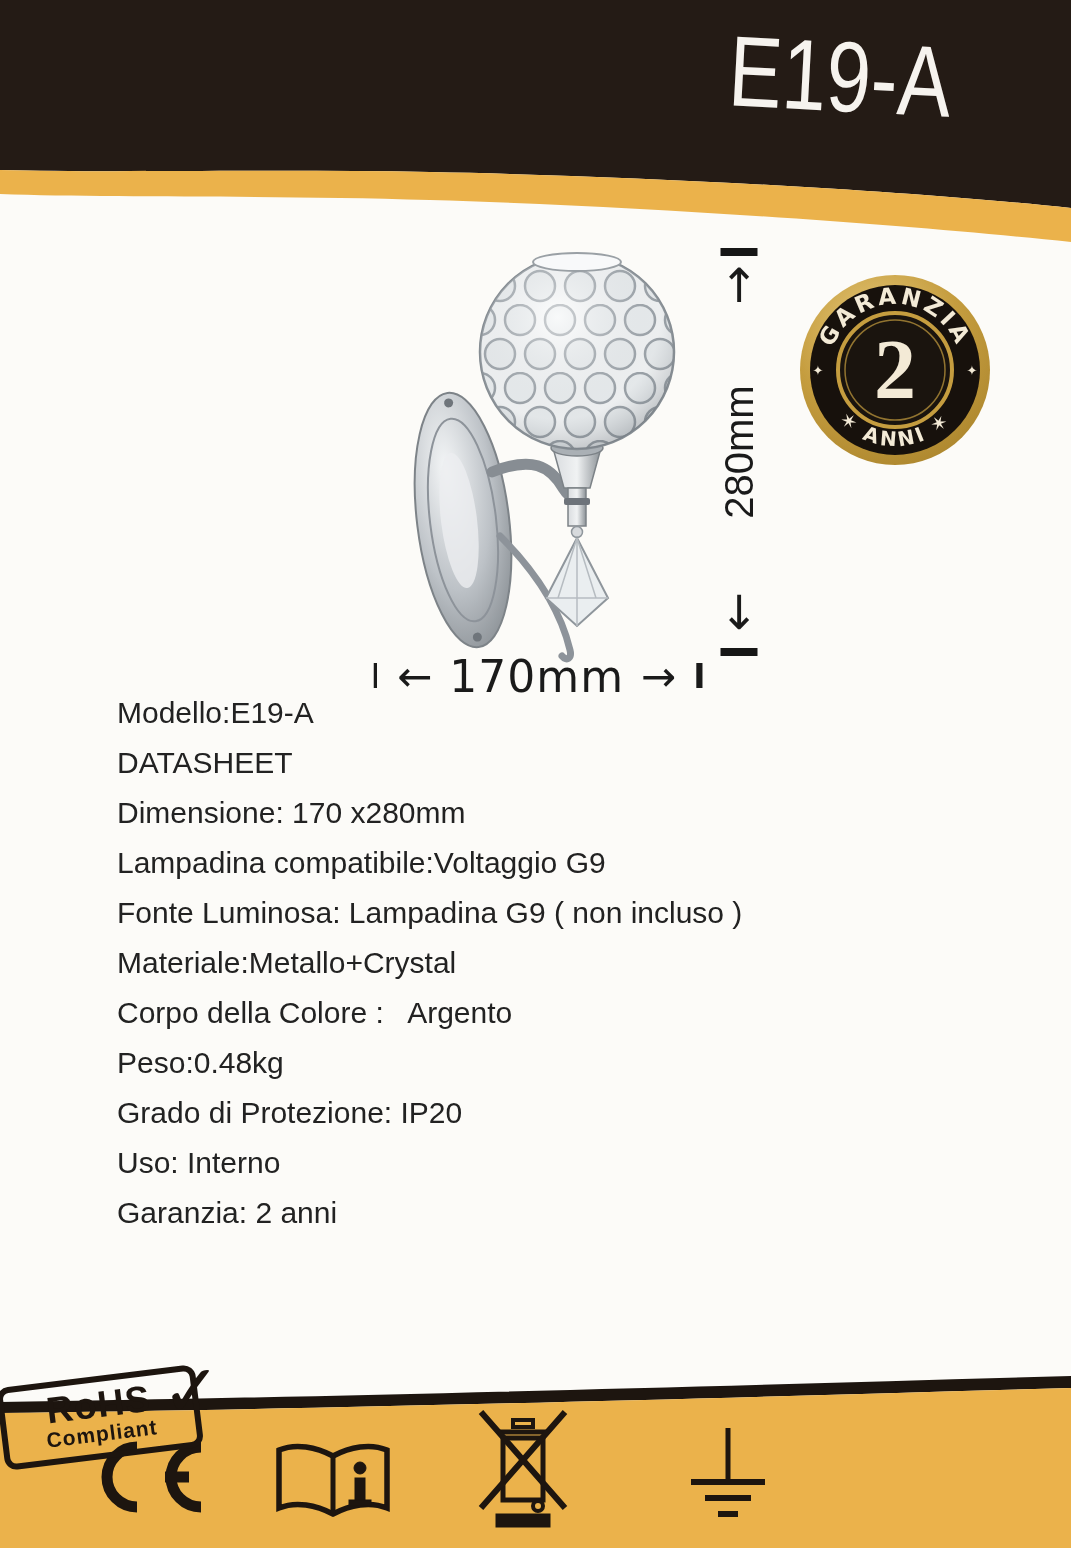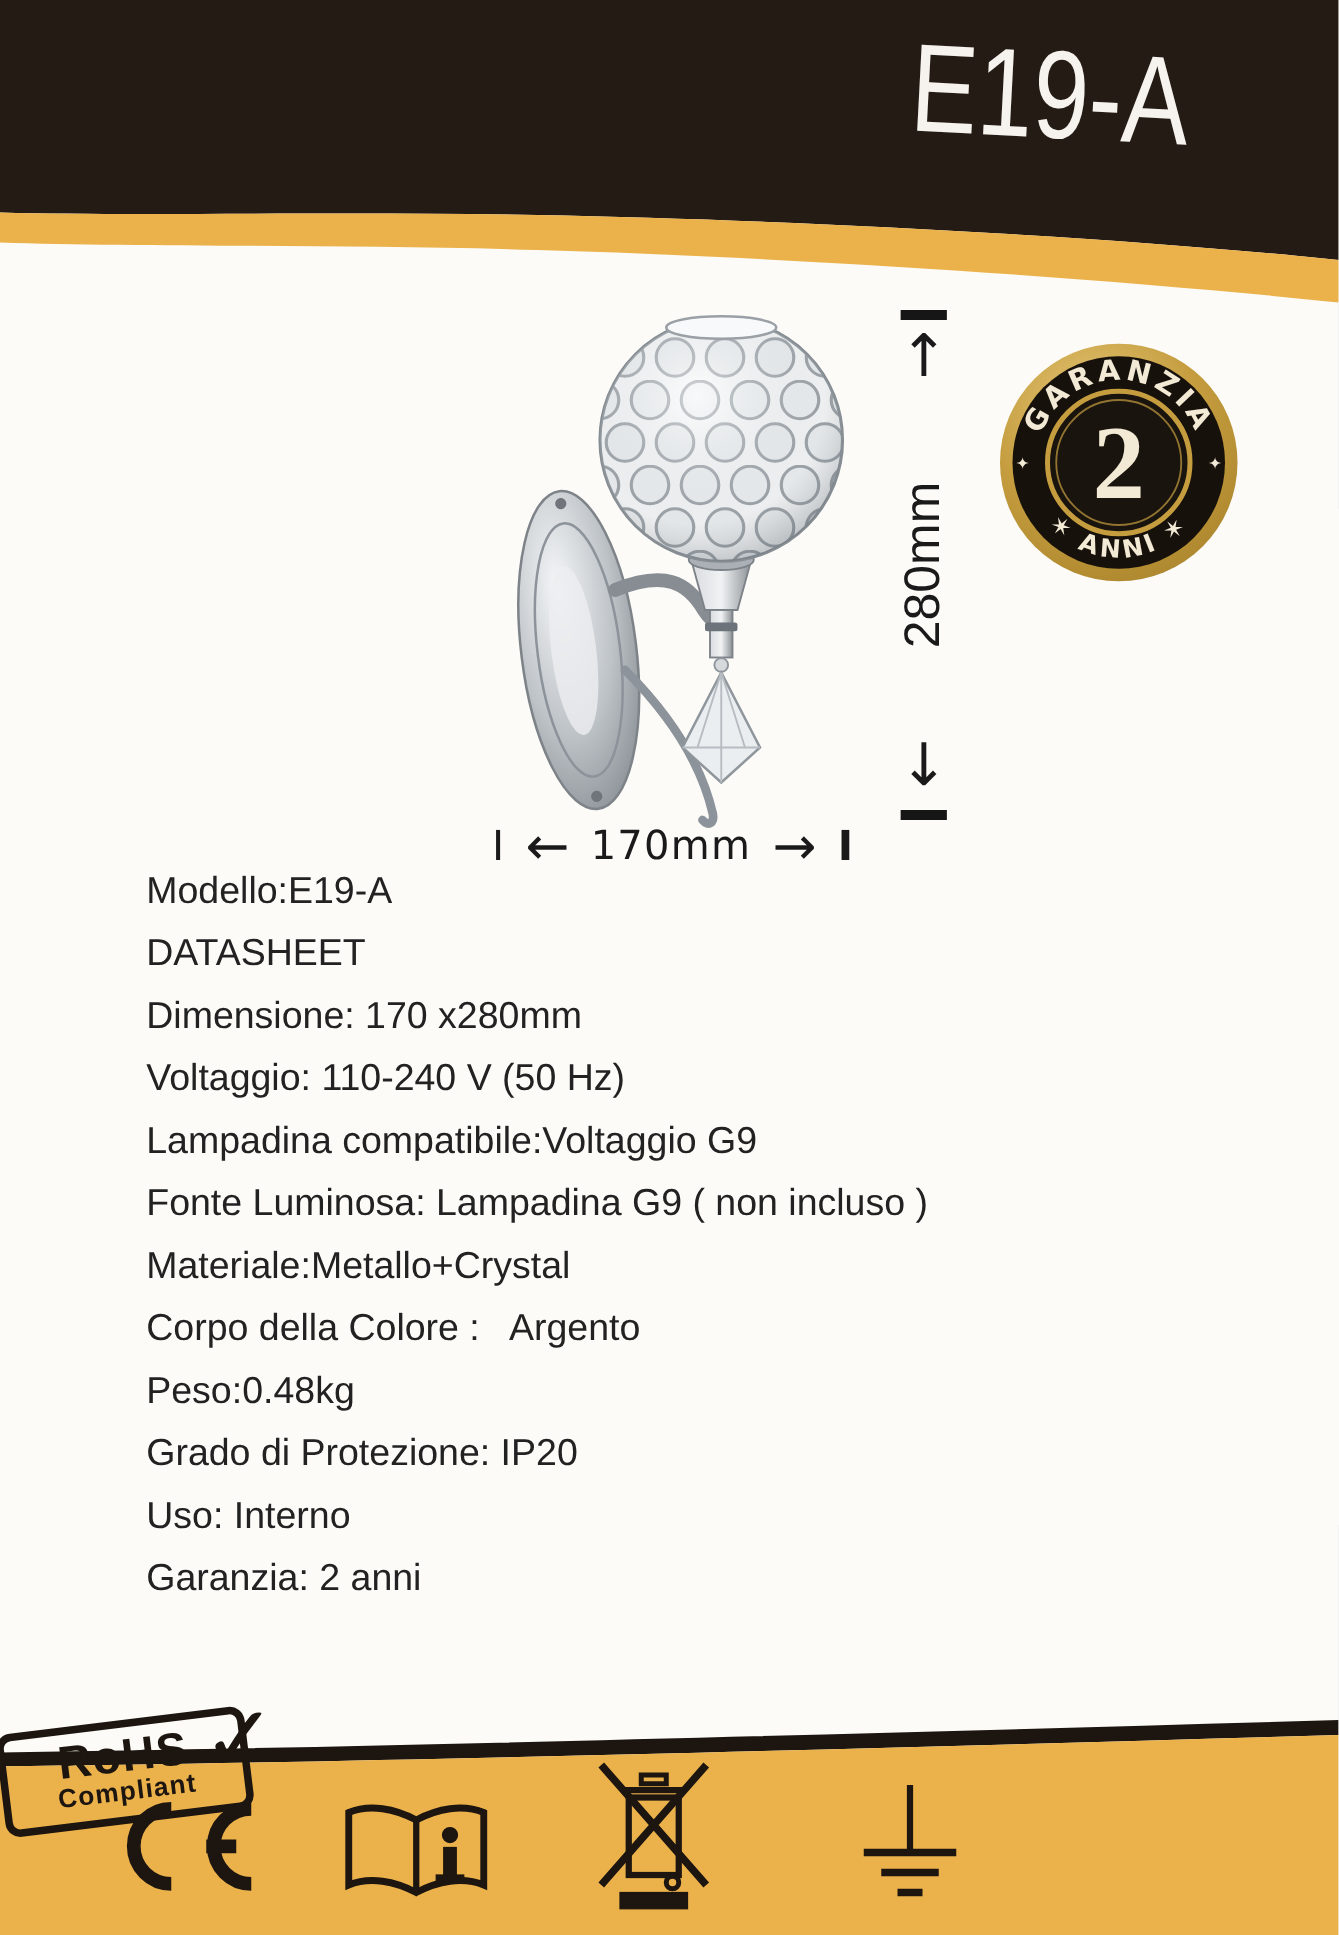--- a/index.html
+++ b/index.html
@@ -41,21 +41,21 @@
   .vdim .vlabel{position:absolute; left:50%; top:50%;
     transform:translate(-50%,-50%) rotate(-90deg); white-space:nowrap;
     font-size:40px; font-weight:400;}
 
   .hdim{left:360px; top:648px; width:356px; height:56px; color:#1a1a1a;
     display:flex; align-items:center; justify-content:center; gap:17px;
     font-family:"DejaVu Sans","Liberation Sans",sans-serif;}
   .hdim .cap{font-size:33px; font-weight:700;}
   .hdim .cap-l{font-weight:400;}
   .hdim .harrow{font-size:42px; font-weight:400;}
-  .hdim .hlabel{font-size:32px; font-weight:400; letter-spacing:1px;}
+  .hdim .hlabel{font-size:44px; font-weight:400; letter-spacing:1px;}
 
   
   .specs{left:117px; top:688px; color:#222; font-size:30px; line-height:50px;}
   .spec{white-space:pre;}
 
   
   .footer{left:0; bottom:0; width:1071px; height:172px;}
   .footer .band{position:absolute; inset:0;}
   .ficon{position:absolute;}
   .ficon path, .ficon rect, .ficon circle, .ficon line{stroke:#1d150f;}
@@ -167,21 +167,20 @@
     <span class="harrow">←</span>
     <span class="hlabel">170mm</span>
     <span class="harrow">→</span>
     <span class="cap">I</span>
   </div>
 
   <div class="abs specs">
     <div class="spec">Modello:E19-A</div>
     <div class="spec">DATASHEET</div>
     <div class="spec">Dimensione: 170 x280mm</div>
-    <div class="spec">Voltaggio: 110-240 V (50 Hz)</div>
     <div class="spec">Lampadina compatibile:Voltaggio G9</div>
     <div class="spec">Fonte Luminosa: Lampadina G9 ( non incluso )</div>
     <div class="spec">Materiale:Metallo+Crystal</div>
     <div class="spec">Corpo della Colore :   Argento</div>
     <div class="spec">Peso:0.48kg</div>
     <div class="spec">Grado di Protezione: IP20</div>
     <div class="spec">Uso: Interno</div>
     <div class="spec">Garanzia: 2 anni</div>
   </div>
 

